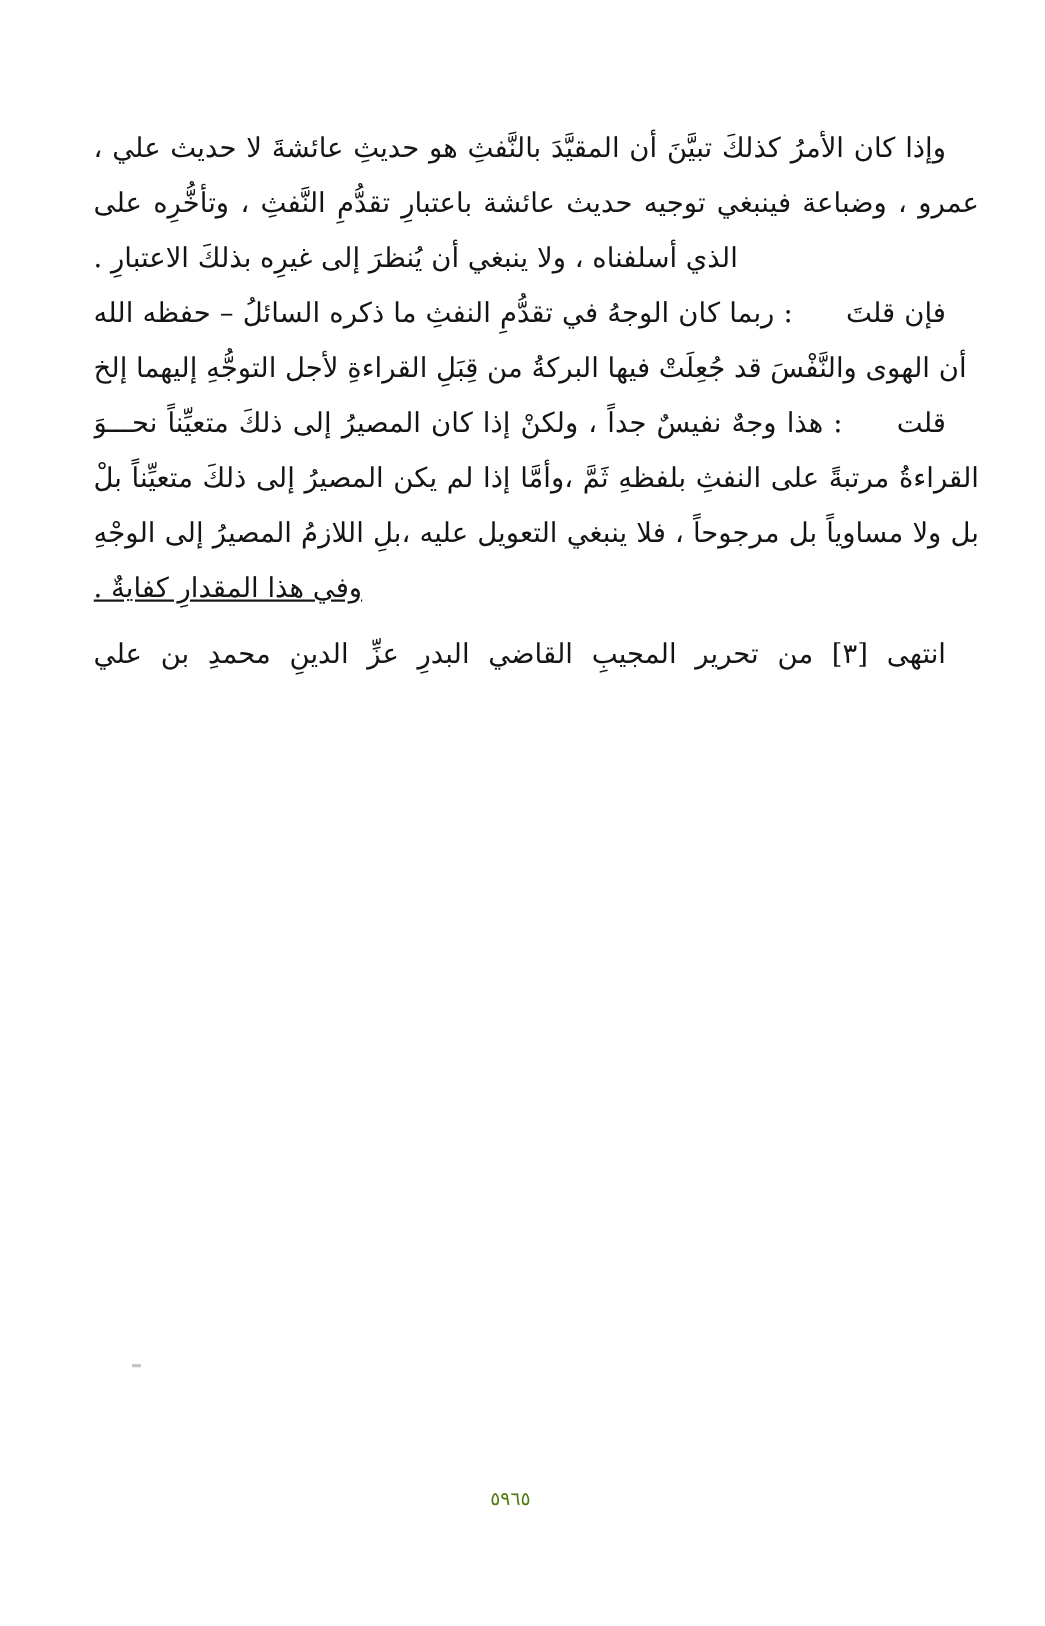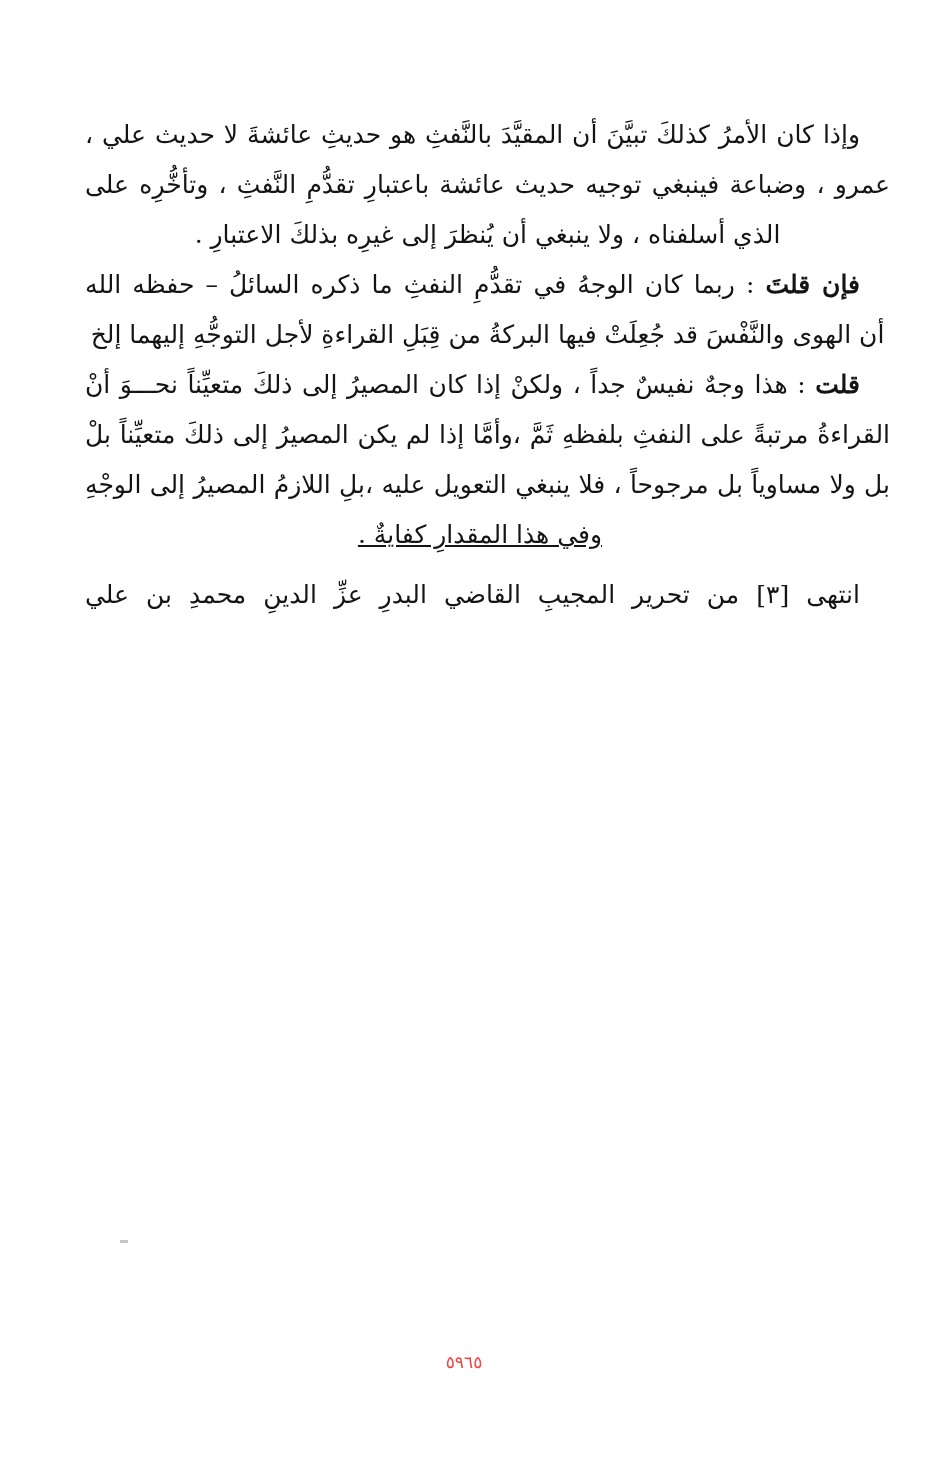--- a/index.html
+++ b/index.html
@@ -31,35 +31,35 @@
     line-height: 50px;
     overflow: hidden;
   }
   
   .jline {
     text-align: justify;
     text-align-last: justify;
   }
   
   .eline {
-    text-align: center;
+    text-align: left;
   }
   .indent    { padding-right: 30px; }
   .indent-sm { padding-right: 15px; text-decoration: underline; }
   .extra-gap { margin-top: 10px; }
-  .lead { font-weight: bold; }
+  .lead { font-weight: normal; margin-left: 40px; }
   .page-number {
     position: absolute;
     top: 1352px;
     left: 0;
     right: 0;
     text-align: center;
     font-size: 17px;
     letter-spacing: 5px;
-    color: #ef4444;
+    color: #4d7c0f;
     direction: rtl;
   }
   .page-number span { position: relative; left: -11px; }
   .scan-artifact {
     position: absolute;
     top: 1240px;
     left: 120px;
     width: 8px;
     height: 3px;
     background: #a9adb0;

